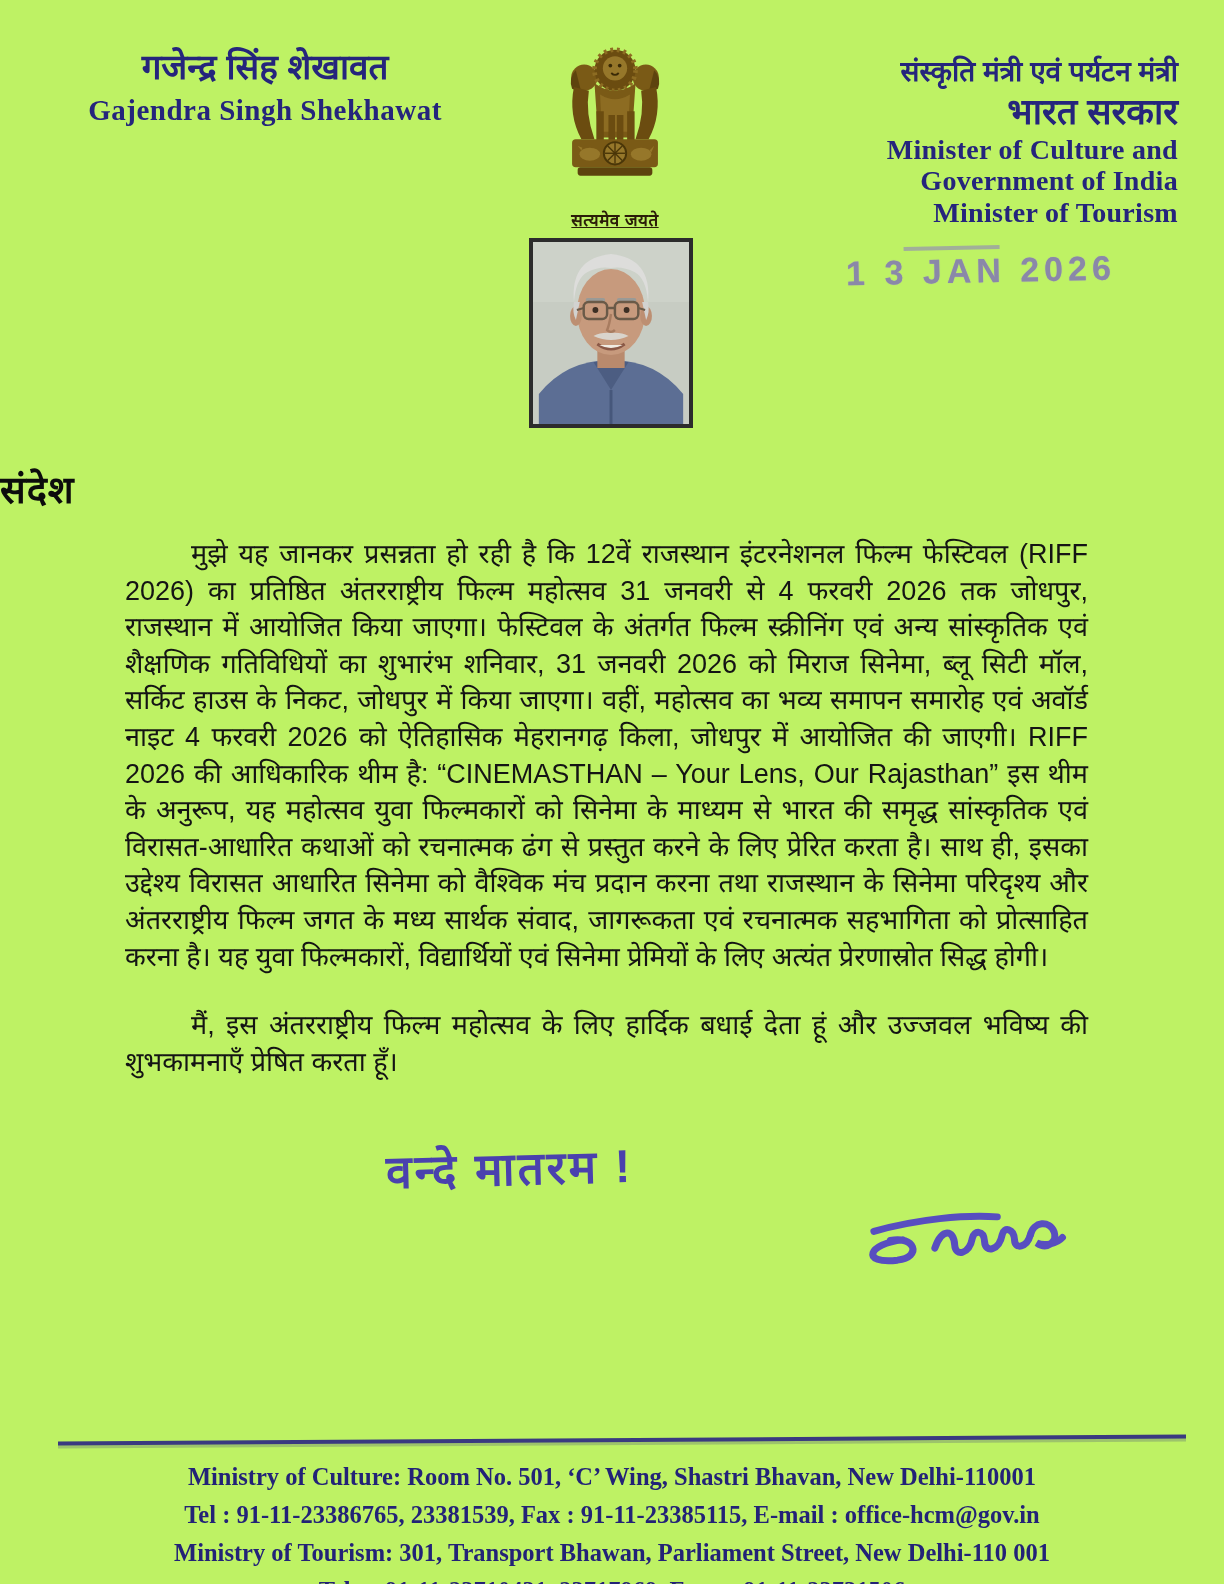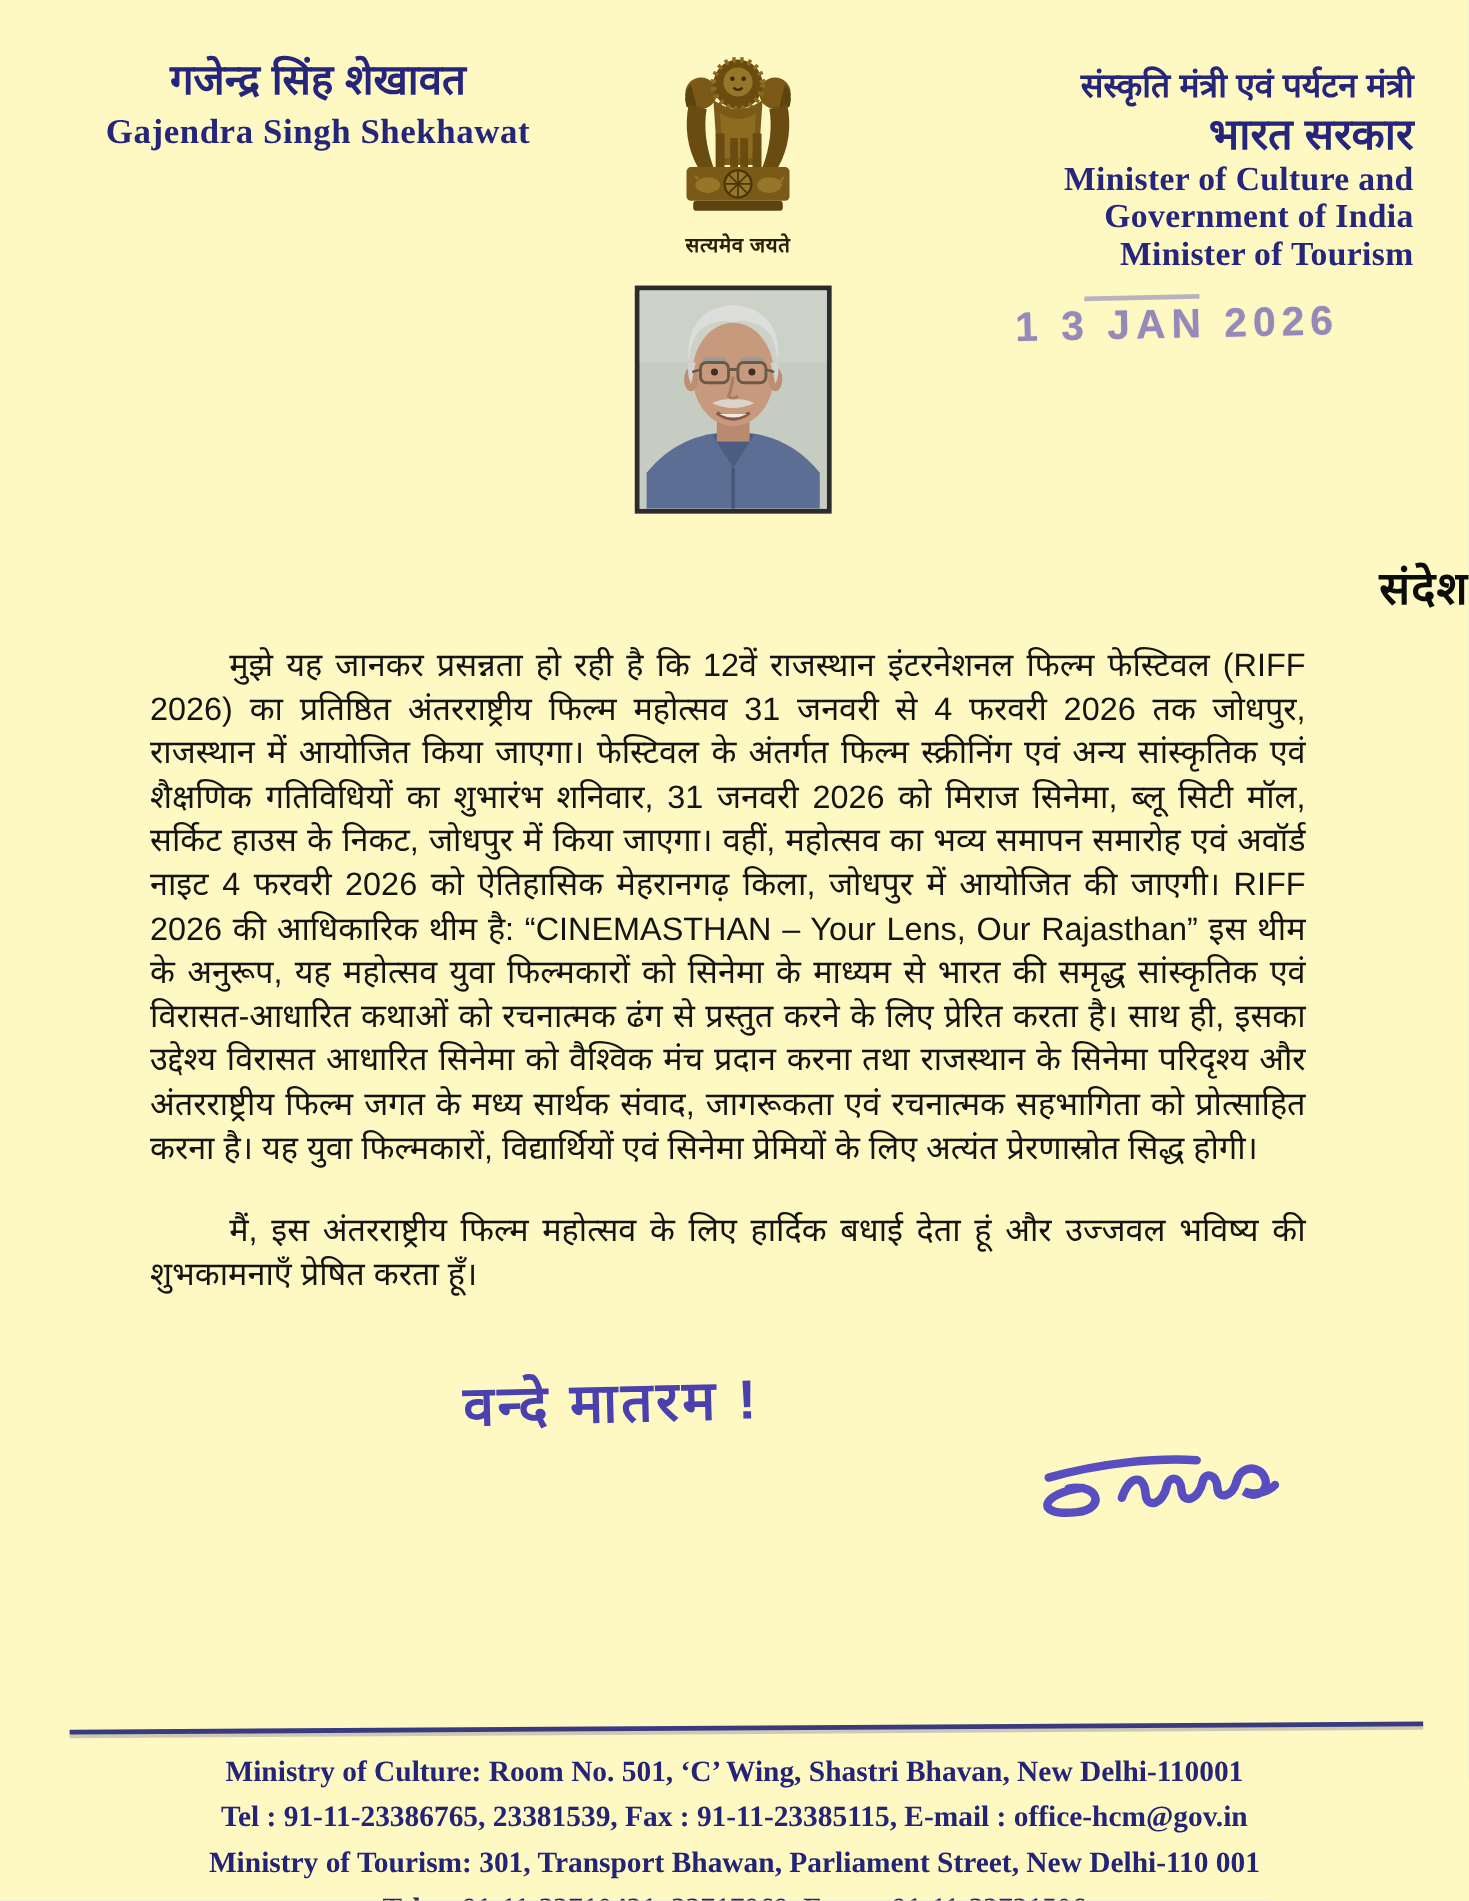--- a/index.html
+++ b/index.html
@@ -1,34 +1,34 @@
 <!DOCTYPE html>
 <html><head>
 <meta charset="utf-8">
 <style>
   html,body{margin:0;padding:0;background:#e8e8e8;}
   .page{
     position:relative;
     width:1224px;height:1584px;
     margin:0 auto;
-    background:#fef9c3;
+    background:#bef264;
     font-family:"Liberation Sans", sans-serif;
     color:#111;
     overflow:hidden;
   }
   
   .lh-left{
     position:absolute;left:85px;top:46px;width:360px;text-align:center;
     color:#25257c;
   }
   .lh-left .hi{font-size:35px;font-weight:700;line-height:1.2;}
   .lh-left .en{font-family:"Liberation Serif", serif;font-size:29px;font-weight:700;margin-top:6px;letter-spacing:.5px;}
   .emblem-wrap{position:absolute;left:553px;top:42px;width:124px;text-align:center;}
   .emblem-wrap svg{display:block;margin:0 auto;}
-  .emblem-motto{margin-top:4px;font-size:17px;font-weight:700;color:#2b1d08;letter-spacing:.5px;}
+  .emblem-motto{margin-top:20px;font-size:17px;font-weight:700;color:#2b1d08;letter-spacing:.5px;text-decoration:underline;}
   .lh-right{
     position:absolute;left:782px;top:54px;width:396px;text-align:right;color:#25257c;
   }
   .lh-right .hi1{font-size:28px;font-weight:700;line-height:1.25;}
   .lh-right .hi2{font-size:36px;font-weight:700;line-height:1.25;}
   .lh-right .en{font-family:Liberation Serif, serif;font-size:28px;font-weight:700;line-height:1.12;letter-spacing:.3px;}
   
   .stamp{
     position:absolute;left:846px;top:246px;width:210px;
     transform:rotate(-1.2deg);
@@ -38,21 +38,21 @@
   .stamp-date{font-size:34px;font-weight:700;letter-spacing:5px;white-space:nowrap;
     text-shadow:0 0 1px #9d92c6;}
   
   .photo{
     position:absolute;left:529px;top:238px;width:164px;height:190px;
     border:4px solid #2c2c2c;box-sizing:border-box;background:#c7ccc3;
   }
   .photo svg{display:block;width:100%;height:100%;}
   
   .doc-title{
-    position:absolute;left:0;top:462px;width:1224px;text-align:right;
+    position:absolute;left:0;top:462px;width:1224px;text-align:left;
     font-size:38px;font-weight:700;color:#0c0c0c;letter-spacing:1px;
   }
   
   .body-text{
     position:absolute;left:125px;top:536px;width:963px;
     font-size:27px;line-height:36.6px;text-align:justify;color:#141414;
   }
   .body-text p{margin:0;text-indent:66px;}
   .body-text p + p{margin-top:32px;}
   

